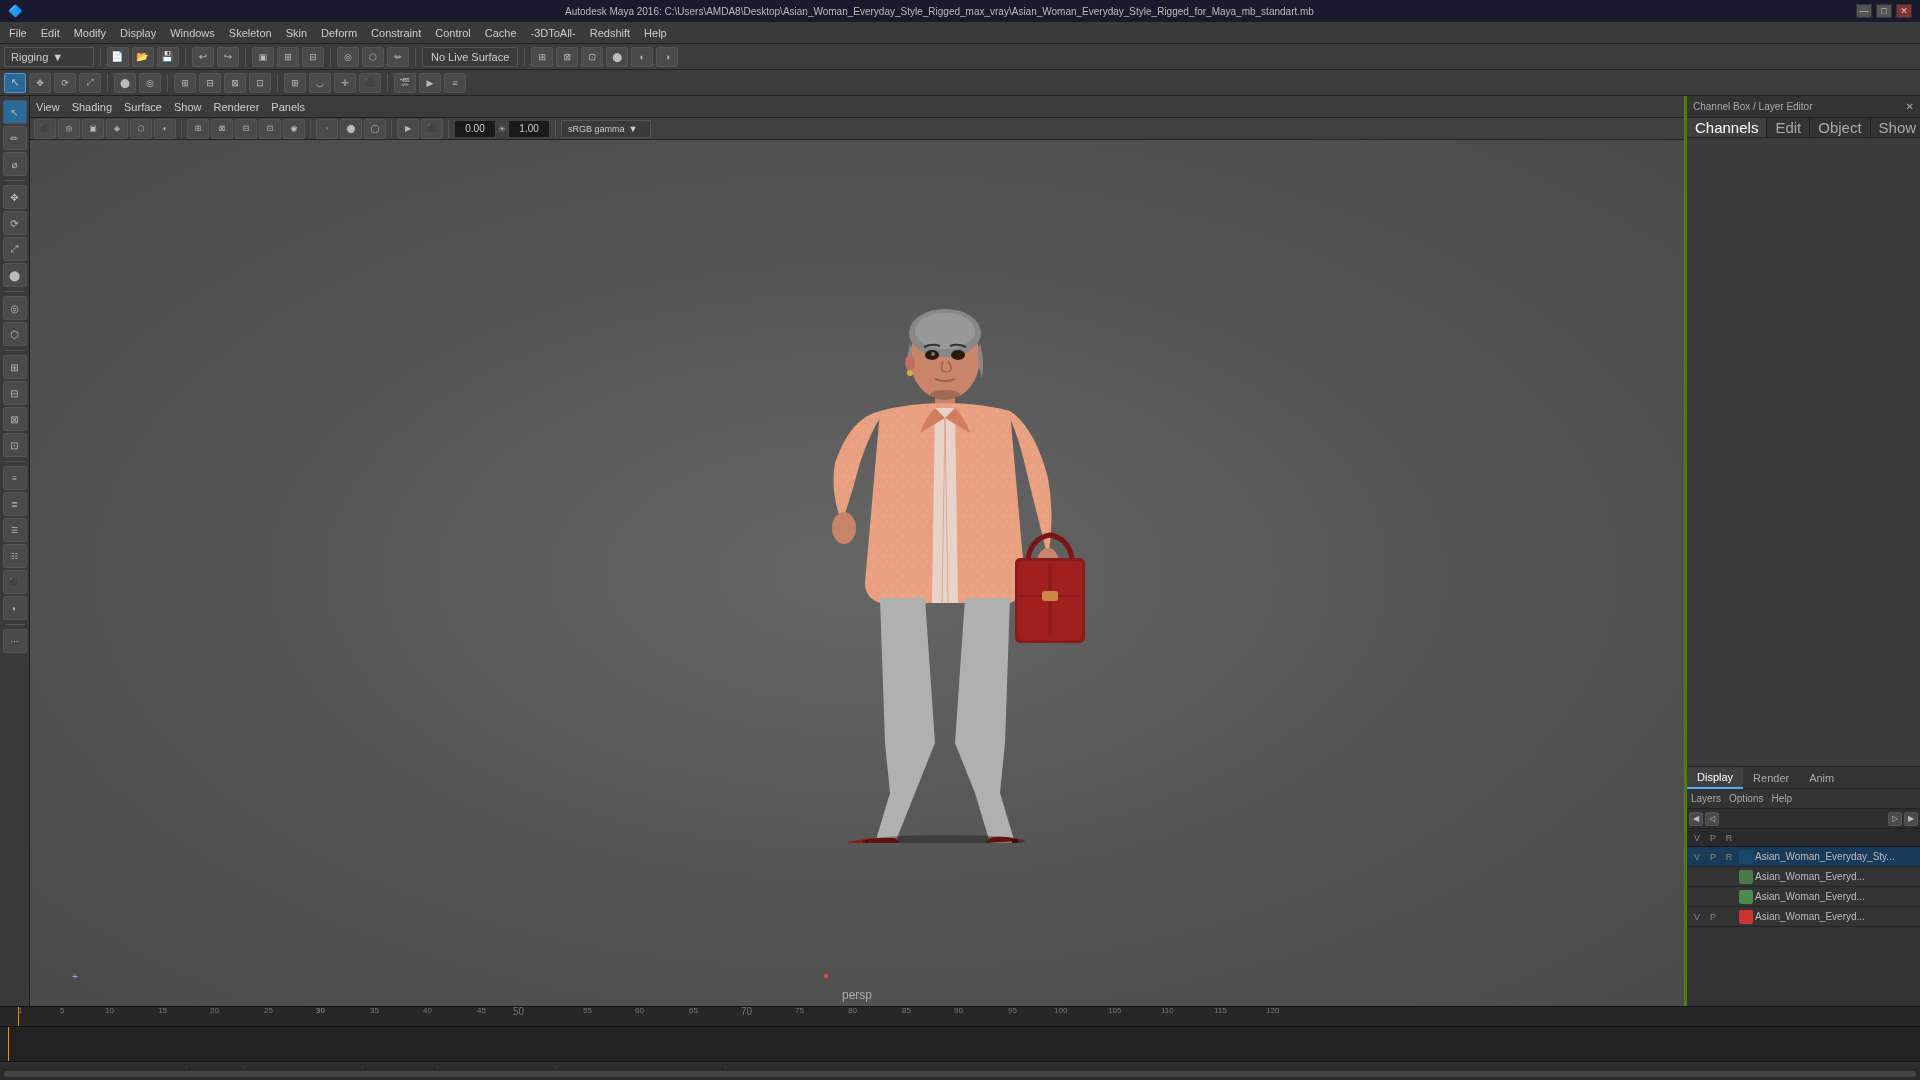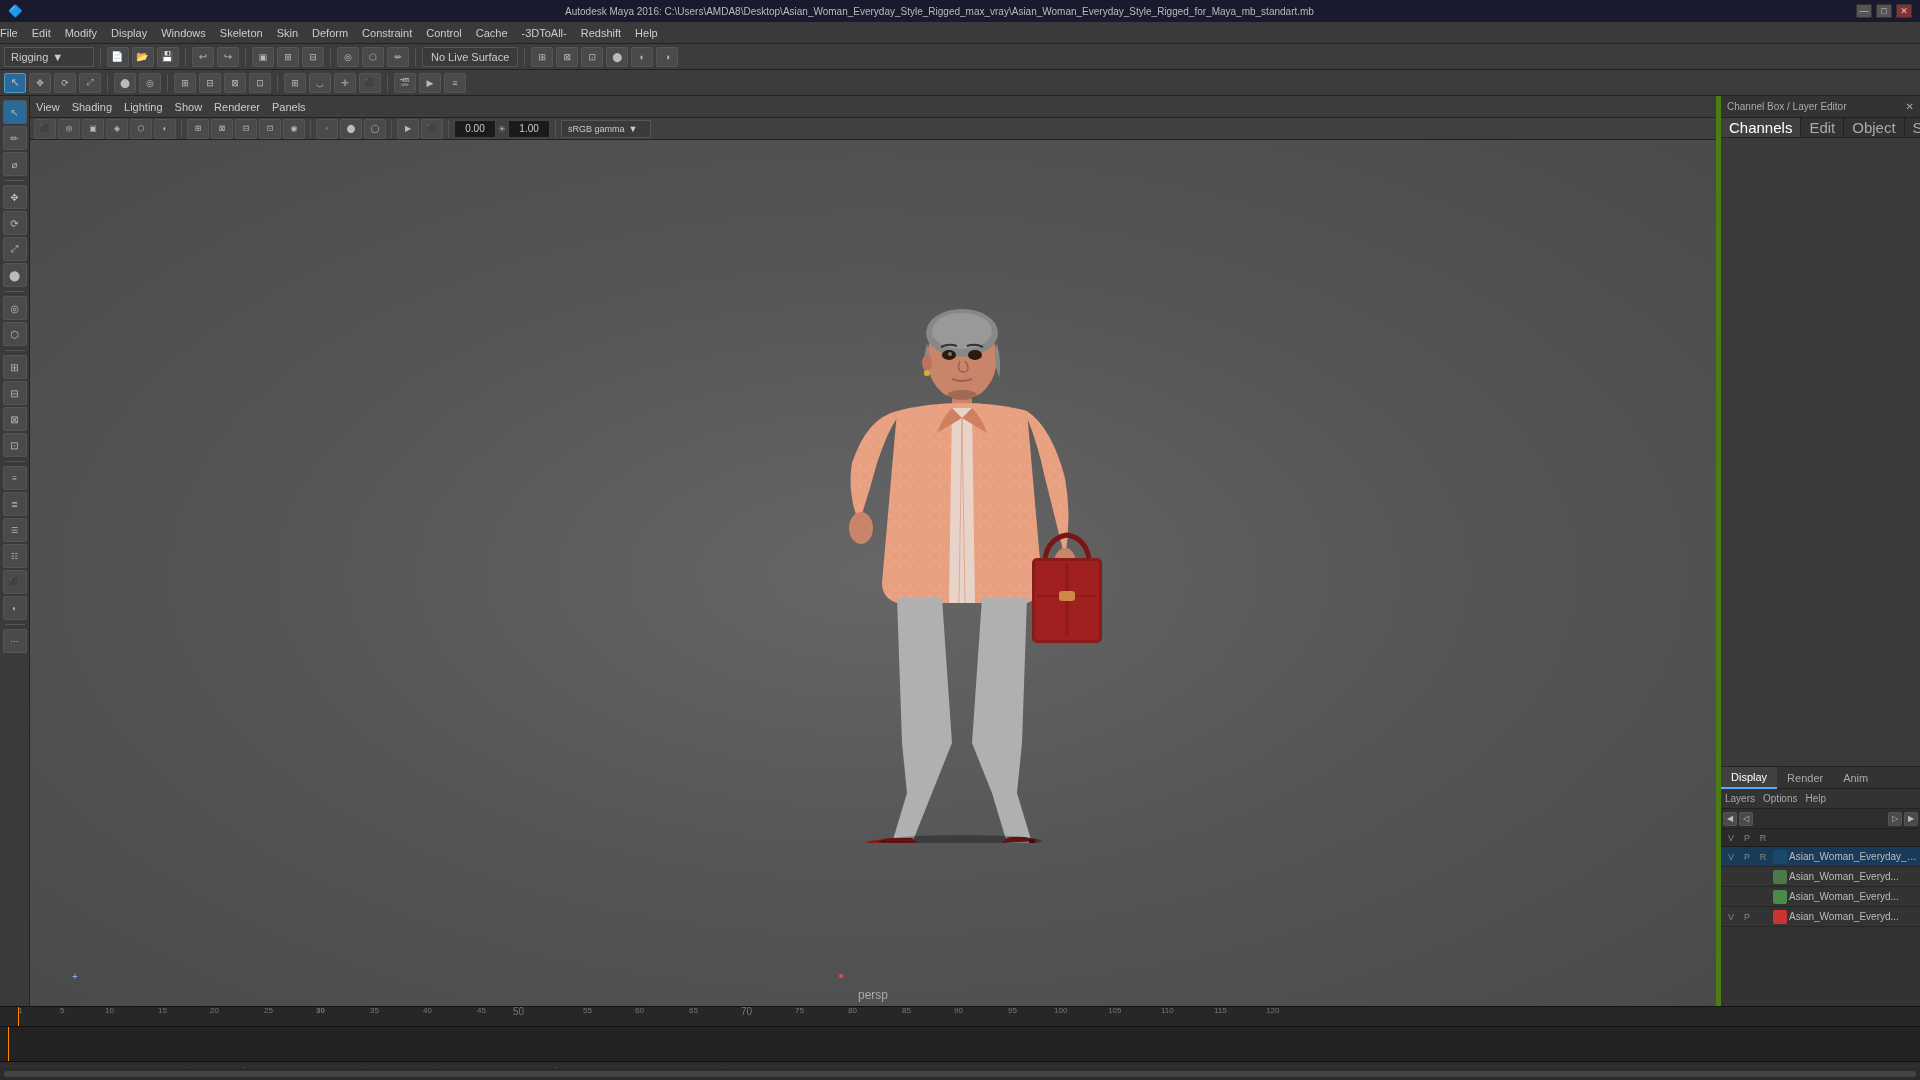--- a/index.html
+++ b/index.html
@@ -23,21 +23,21 @@
       display: flex; align-items: center; justify-content: center;
       font-size: 9px; color: #ccc; cursor: pointer;
     }
 
     
     #menubar {
       height: 22px;
       background: #3a3a3a;
       display: flex;
       align-items: center;
-      padding: 0 0;
+      padding: 0 9px;
       gap: 14px;
       border-bottom: 1px solid #222;
     }
     .menu-item { color: #ccc; font-size: 11px; cursor: pointer; }
 
     
     .toolbar {
       height: 26px;
       background: #3c3c3c;
       display: flex;
@@ -131,23 +131,23 @@
       height: calc(100% - 44px);
       background: radial-gradient(ellipse at center, #666 0%, #555 50%, #4a4a4a 100%);
       position: relative;
       display: flex;
       align-items: center;
       justify-content: center;
     }
 
     
     #right-panel {
-      width: 204px;
+      width: 236px;
       background: #3a3a3a;
-      border-left: 5px solid #4d7c0f;
+      border-left: 3px solid #4d7c0f;
       display: flex;
       flex-direction: column;
     }
     #right-panel-header {
       height: 22px;
       background: #333;
       display: flex;
       align-items: center;
       justify-content: space-between;
       padding: 0 6px;
@@ -428,21 +428,21 @@
     <div class="ltool" style="font-size:8px;">◐</div>
     <div class="ltool-sep"></div>
     <div class="ltool" style="font-size:8px;">⋯</div>
   </div>
 
   <div id="viewport">
 
     <div id="viewport-menu">
       <span class="menu-item">View</span>
       <span class="menu-item">Shading</span>
-      <span class="menu-item">Lighting</span>
+      <span class="menu-item">Surface</span>
       <span class="menu-item">Show</span>
       <span class="menu-item">Renderer</span>
       <span class="menu-item">Panels</span>
     </div>
 
     <div id="viewport-toolbar">
       <div class="tbtn" style="font-size:8px;">⬛</div>
       <div class="tbtn" style="font-size:8px;">◎</div>
       <div class="tbtn" style="font-size:8px;">▣</div>
       <div class="tbtn" style="font-size:8px;">◈</div>

